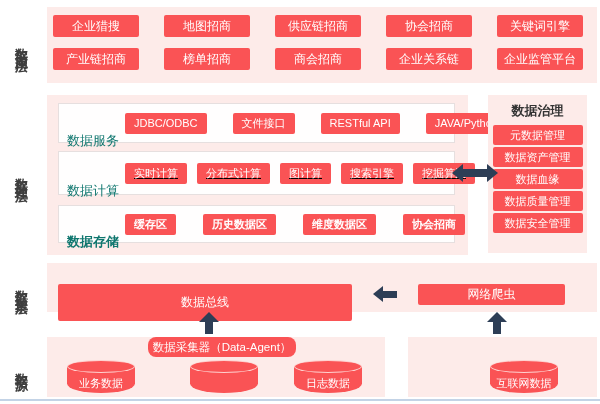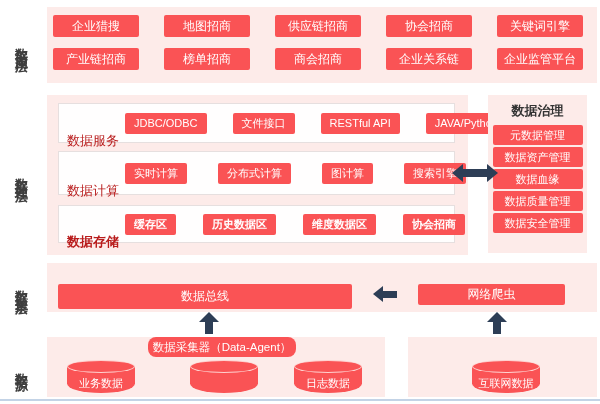--- a/index.html
+++ b/index.html
@@ -25,33 +25,33 @@
            justify-content:space-between;}
   .app-row.r1{top:8px;} .app-row.r2{top:41px;}
   .app-btn{width:86px;height:22px;font-size:12px;}
 
   
   .proc-panel{left:47px;top:95px;width:421px;height:160px;}
   .group-box{position:absolute;left:11px;width:397px;background:#fffefe;
              border:1px solid #e6dfdf;display:flex;align-items:center;
              padding-left:8px;box-sizing:border-box;}
   .g1{top:8px;height:40px;} .g2{top:56px;height:44px;} .g3{top:110px;height:38px;font-weight:bold;}
-  .group-label{width:58px;font-size:13px;color:#b91c1c;flex:none;margin-top:36px;}
+  .group-label{width:58px;font-size:13px;color:#0f766e;flex:none;margin-top:36px;}
   .chip-row{display:flex;align-items:center;}
-  .g1 .chip-row{gap:26px;} .g2 .chip-row{gap:31px;} .g3 .chip-row{gap:27px;}
+  .g1 .chip-row{gap:26px;} .g2 .chip-row{gap:10px;text-decoration:underline;} .g3 .chip-row{gap:27px;}
   .chip{height:21px;padding:0 9px;font-size:11px;}
 
   
   .gov-panel{left:488px;top:95px;width:99px;height:158px;text-align:center;}
   .gov-title{margin:7px 0 5px;font-size:13px;font-weight:bold;color:#333;}
   .gov-btn{width:90px;height:20px;margin:0 auto 2px;font-size:11px;}
 
   
   .coll-panel{left:47px;top:263px;width:550px;height:49px;}
-  .bus-bar{position:absolute;left:11px;top:21px;width:294px;height:25px;font-size:12px;}
+  .bus-bar{position:absolute;left:11px;top:21px;width:294px;height:37px;font-size:12px;}
   .crawler-bar{position:absolute;left:371px;top:21px;width:147px;height:21px;font-size:12px;}
 
   
   .src-left{left:47px;top:337px;width:338px;height:60px;}
   .src-right{left:408px;top:337px;width:189px;height:60px;}
   .agent-bar{position:absolute;left:148px;top:337px;width:148px;height:20px;
              font-size:11.5px;z-index:2;border-radius:8px;}
 
   
   .cyl{position:absolute;top:360px;width:68px;height:34px;z-index:2;}
@@ -186,20 +186,20 @@
   </div>
   <div class="cyl" style="left:190px">
     <div class="cyl-body"></div>
       <div class="cyl-top"></div>
   </div>
   <div class="cyl" style="left:294px">
     <div class="cyl-body"></div>
       <div class="cyl-top"></div>
     <div class="cyl-label">日志数据</div>
   </div>
-  <div class="cyl" style="left:472px">
+  <div class="cyl" style="left:490px">
     <div class="cyl-body"></div>
       <div class="cyl-top"></div>
     <div class="cyl-label">互联网数据</div>
   </div>
 
   <div class="bottom-line"></div>
 </div>
 
 </body></html>

